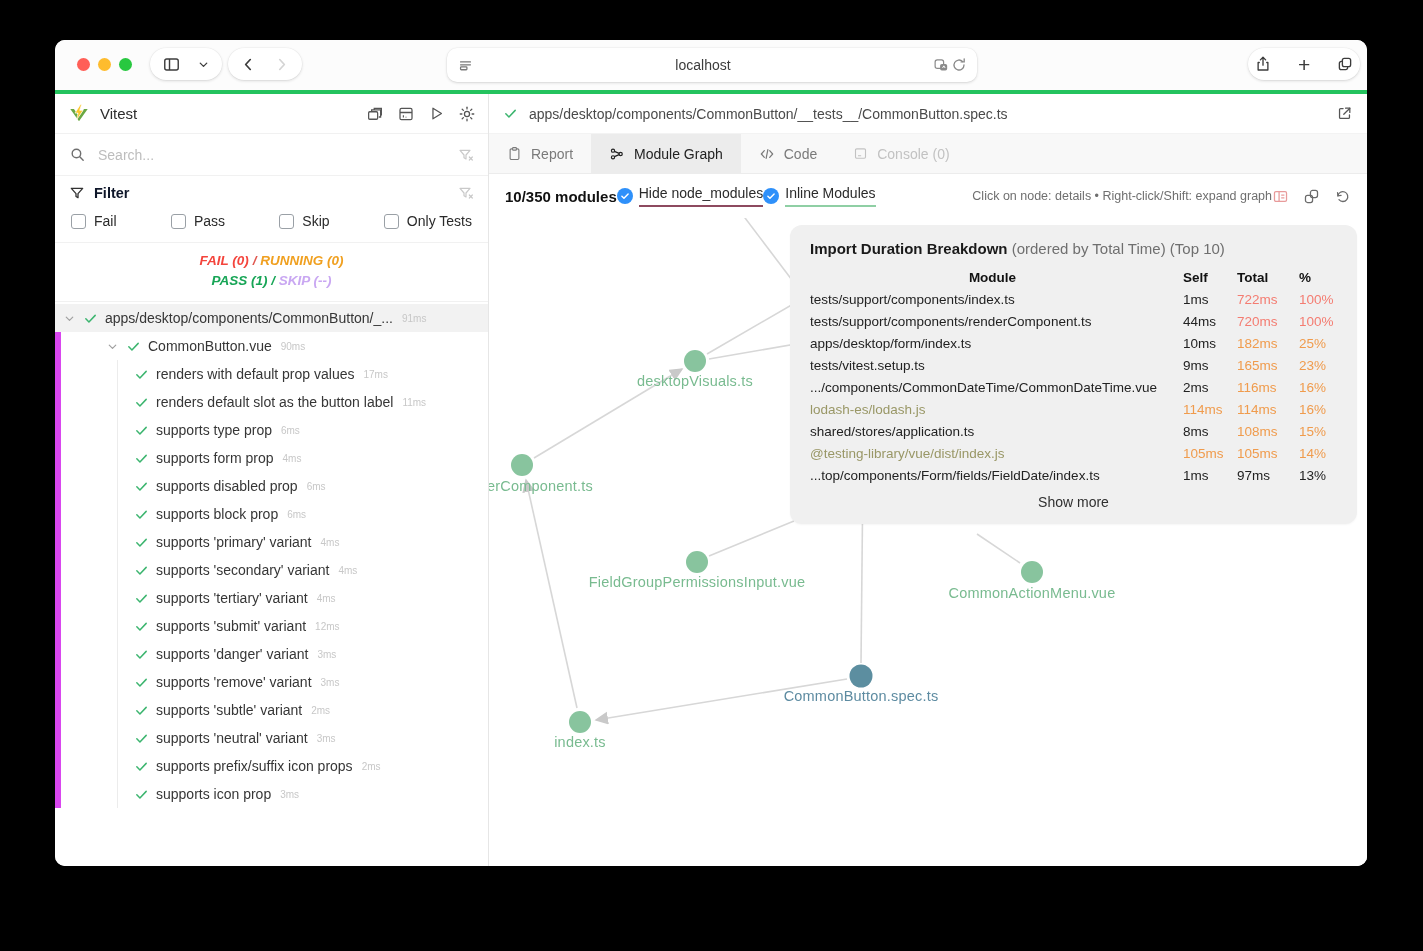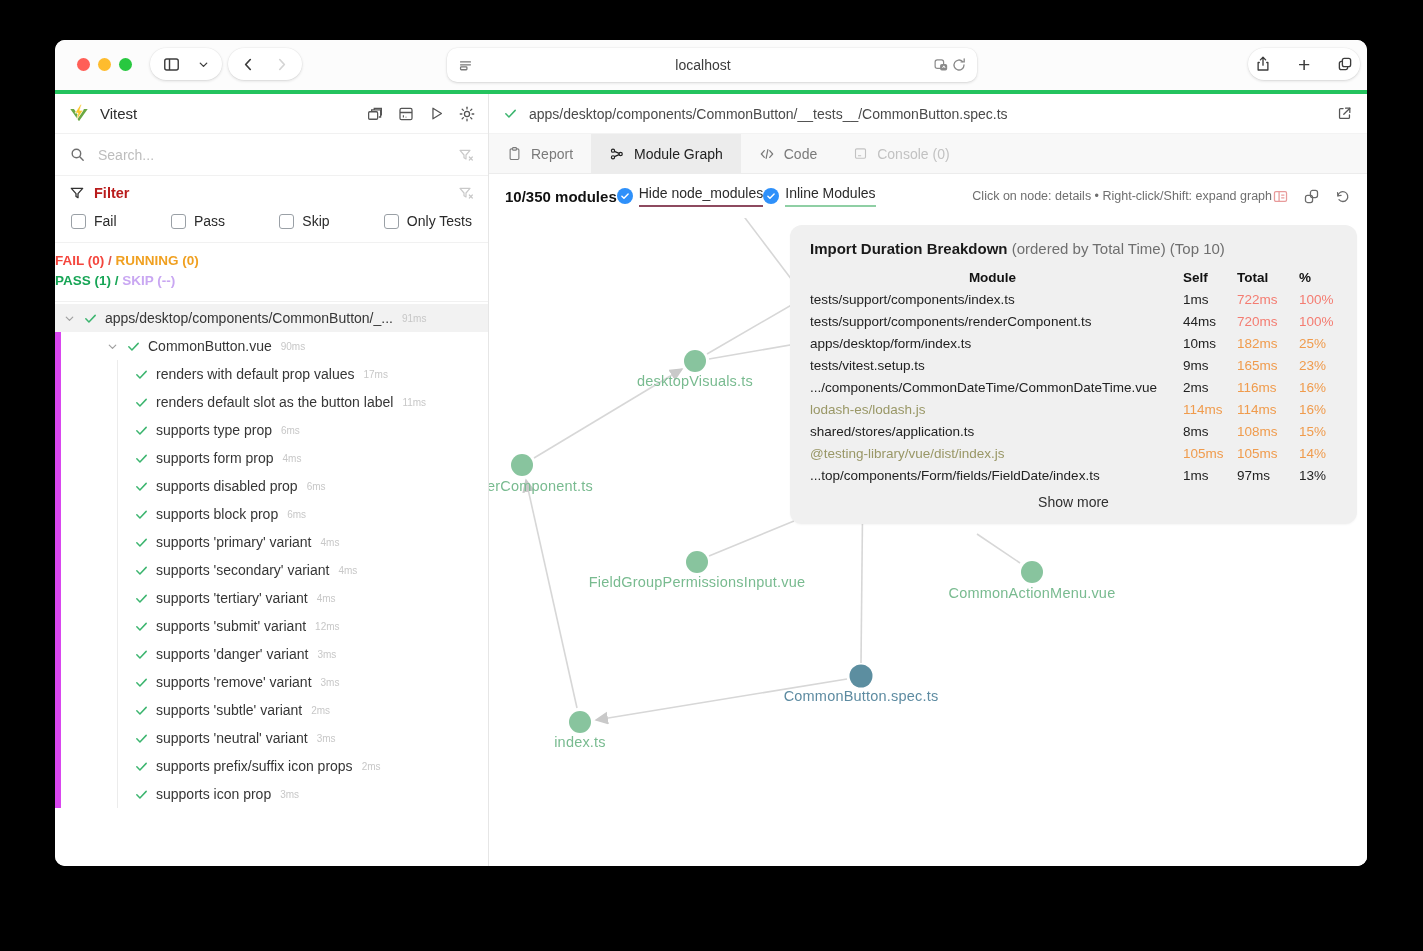--- a/index.html
+++ b/index.html
@@ -32,26 +32,26 @@
   .main{flex:1;display:flex;flex-direction:column;min-width:0;}
 
   
   .sb-header{height:40px;flex:none;display:flex;align-items:center;padding:0 12px 0 13px;border-bottom:1px solid #f1f1f1;}
   .sb-title{font-size:15px;color:#2c2c2c;margin-left:10px;flex:1;}
   .sb-actions{display:flex;gap:13px;color:#555;}
   .sb-search{height:42px;flex:none;display:flex;align-items:center;gap:10px;padding:0 14px;border-bottom:1px solid #f1f1f1;color:#8c8c8c;}
   .sb-search input{border:none;outline:none;flex:1;font-size:14px;color:#333;font-family:inherit;background:transparent;}
   .sb-search input::placeholder{color:#bdbdbd;}
   .sb-filter{flex:none;padding:9px 14px 13px;border-bottom:1px solid #f1f1f1;}
-  .filter-head{display:flex;align-items:center;gap:9px;color:#b91c1c;font-size:14.5px;font-weight:bold;}
+  .filter-head{display:flex;align-items:center;gap:9px;color:#0f172a;font-size:14.5px;font-weight:bold;}
   .filter-head .spacer{flex:1}
   .filter-opts{display:flex;justify-content:space-between;margin-top:12px;padding:0 2px;}
   .opt{display:flex;align-items:center;gap:8px;font-size:14px;color:#2a2a2a;}
   .cbx{width:15px;height:15px;border:1.5px solid #9aa0a6;border-radius:3px;background:#fff;}
-  .sb-summary{flex:none;padding:8px 0 10px;border-bottom:1px solid #f1f1f1;font-size:13.5px;font-weight:bold;line-height:20px;}
+  .sb-summary{flex:none;padding:8px 0 10px;border-bottom:1px solid #f1f1f1;text-align:center;font-size:13.5px;font-weight:bold;line-height:20px;font-style:italic;}
   .t-fail{color:#f4453d}.t-run{color:#f0a020}.t-pass{color:#17a556}.t-skip{color:#c9a7f2}.t-sep{color:#e0574f;font-weight:bold;}
   .t-sep2{color:#17a556;font-weight:bold;}
   .sb-tree{flex:1;overflow:hidden;padding-top:2px;font-size:14px;color:#333;}
   .trow{height:28px;display:flex;align-items:center;gap:7px;padding:0 14px 0 8px;white-space:nowrap;}
   .trow.sel{background:#f2f2f2;}
   .tlabel{color:#363636;}
   .ttime{color:#c7c7c7;font-size:10px;margin-left:2px;}
   .lvl1{border-left:6px solid #d946ef;padding-left:32px;}
   .lvl1 > .trow{padding-left:13px;}
   .lvl2{margin-left:24px;border-left:1px solid #ececec;}

